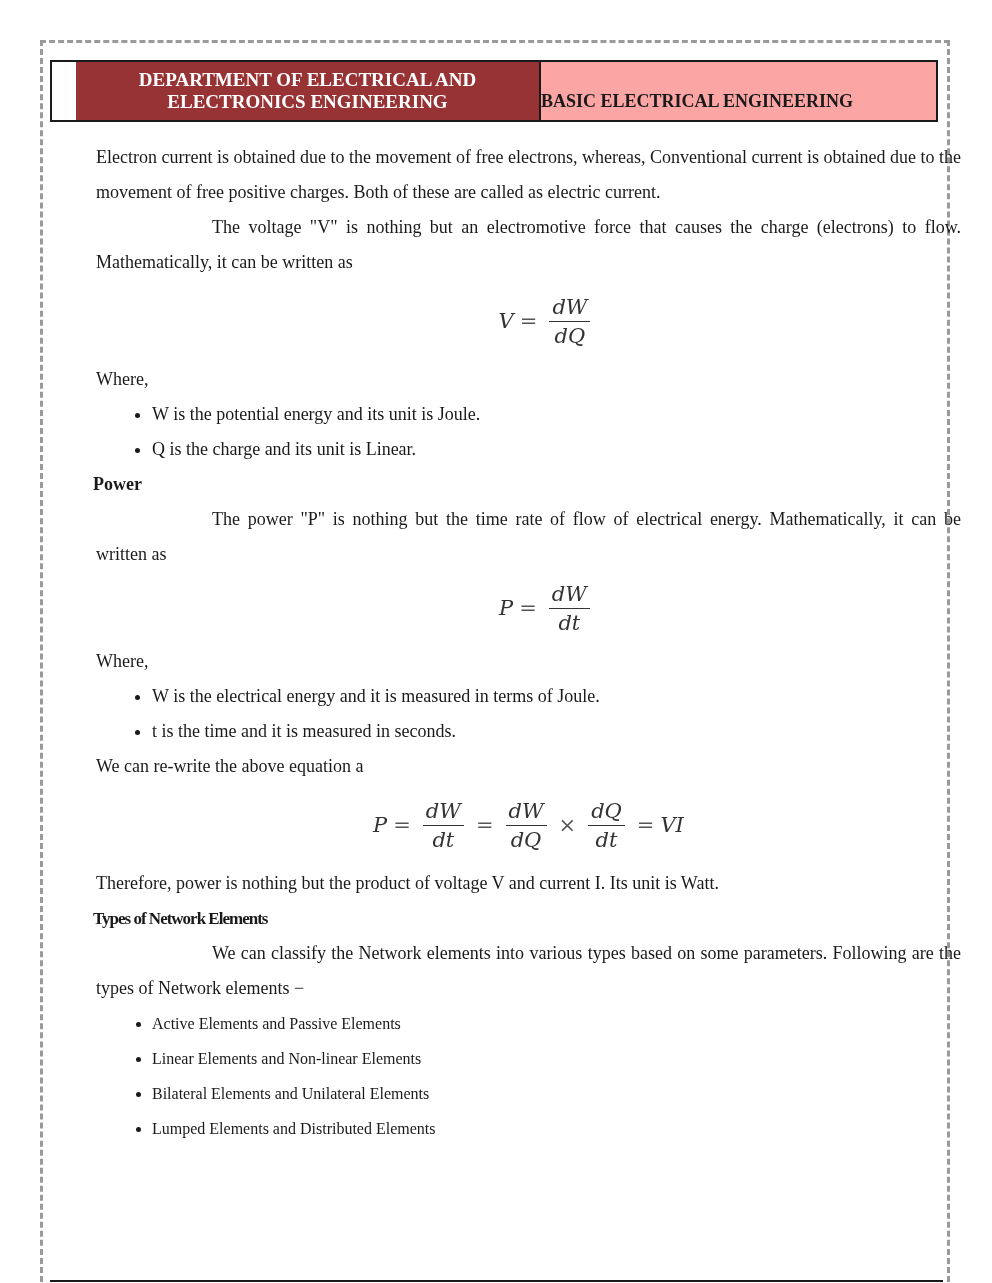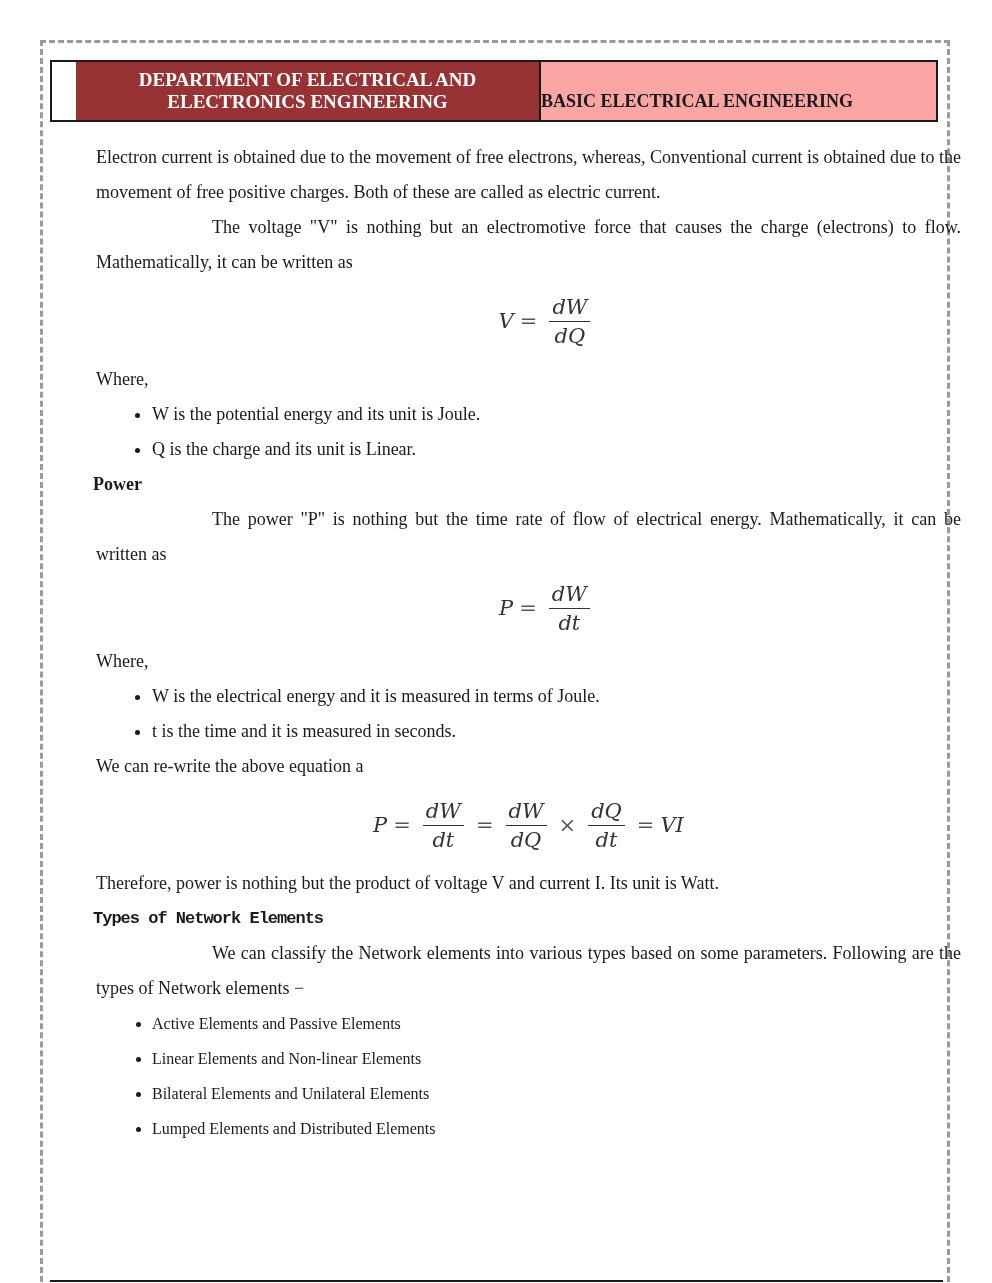--- a/index.html
+++ b/index.html
@@ -100,21 +100,21 @@
     <span class="frac">
       <span class="num">dQ</span>
       <span class="den">dt</span>
     </span>
     <span class="op">=</span>
     <span>VI</span>
   </div>
 
   <p class="para">Therefore, power is nothing but the product of voltage V and current I. Its unit is Watt.</p>
 
-  <h3 class="cond" style="margin-left:-3px;font-family:Liberation Mono, monospace;">Types of Network Elements</h3>
+  <h3 class="cond" style="margin-left:-3px;">Types of Network Elements</h3>
   <p class="para indent">We can classify the Network elements into various types based on some parameters. Following are the types of Network elements −</p>
   <ul class="sans">
     <li>Active Elements and Passive Elements</li>
     <li>Linear Elements and Non-linear Elements</li>
     <li>Bilateral Elements and Unilateral Elements</li>
     <li>Lumped Elements and Distributed Elements</li>
   </ul>
 </div>
 
 <div class="footer-line"></div>

